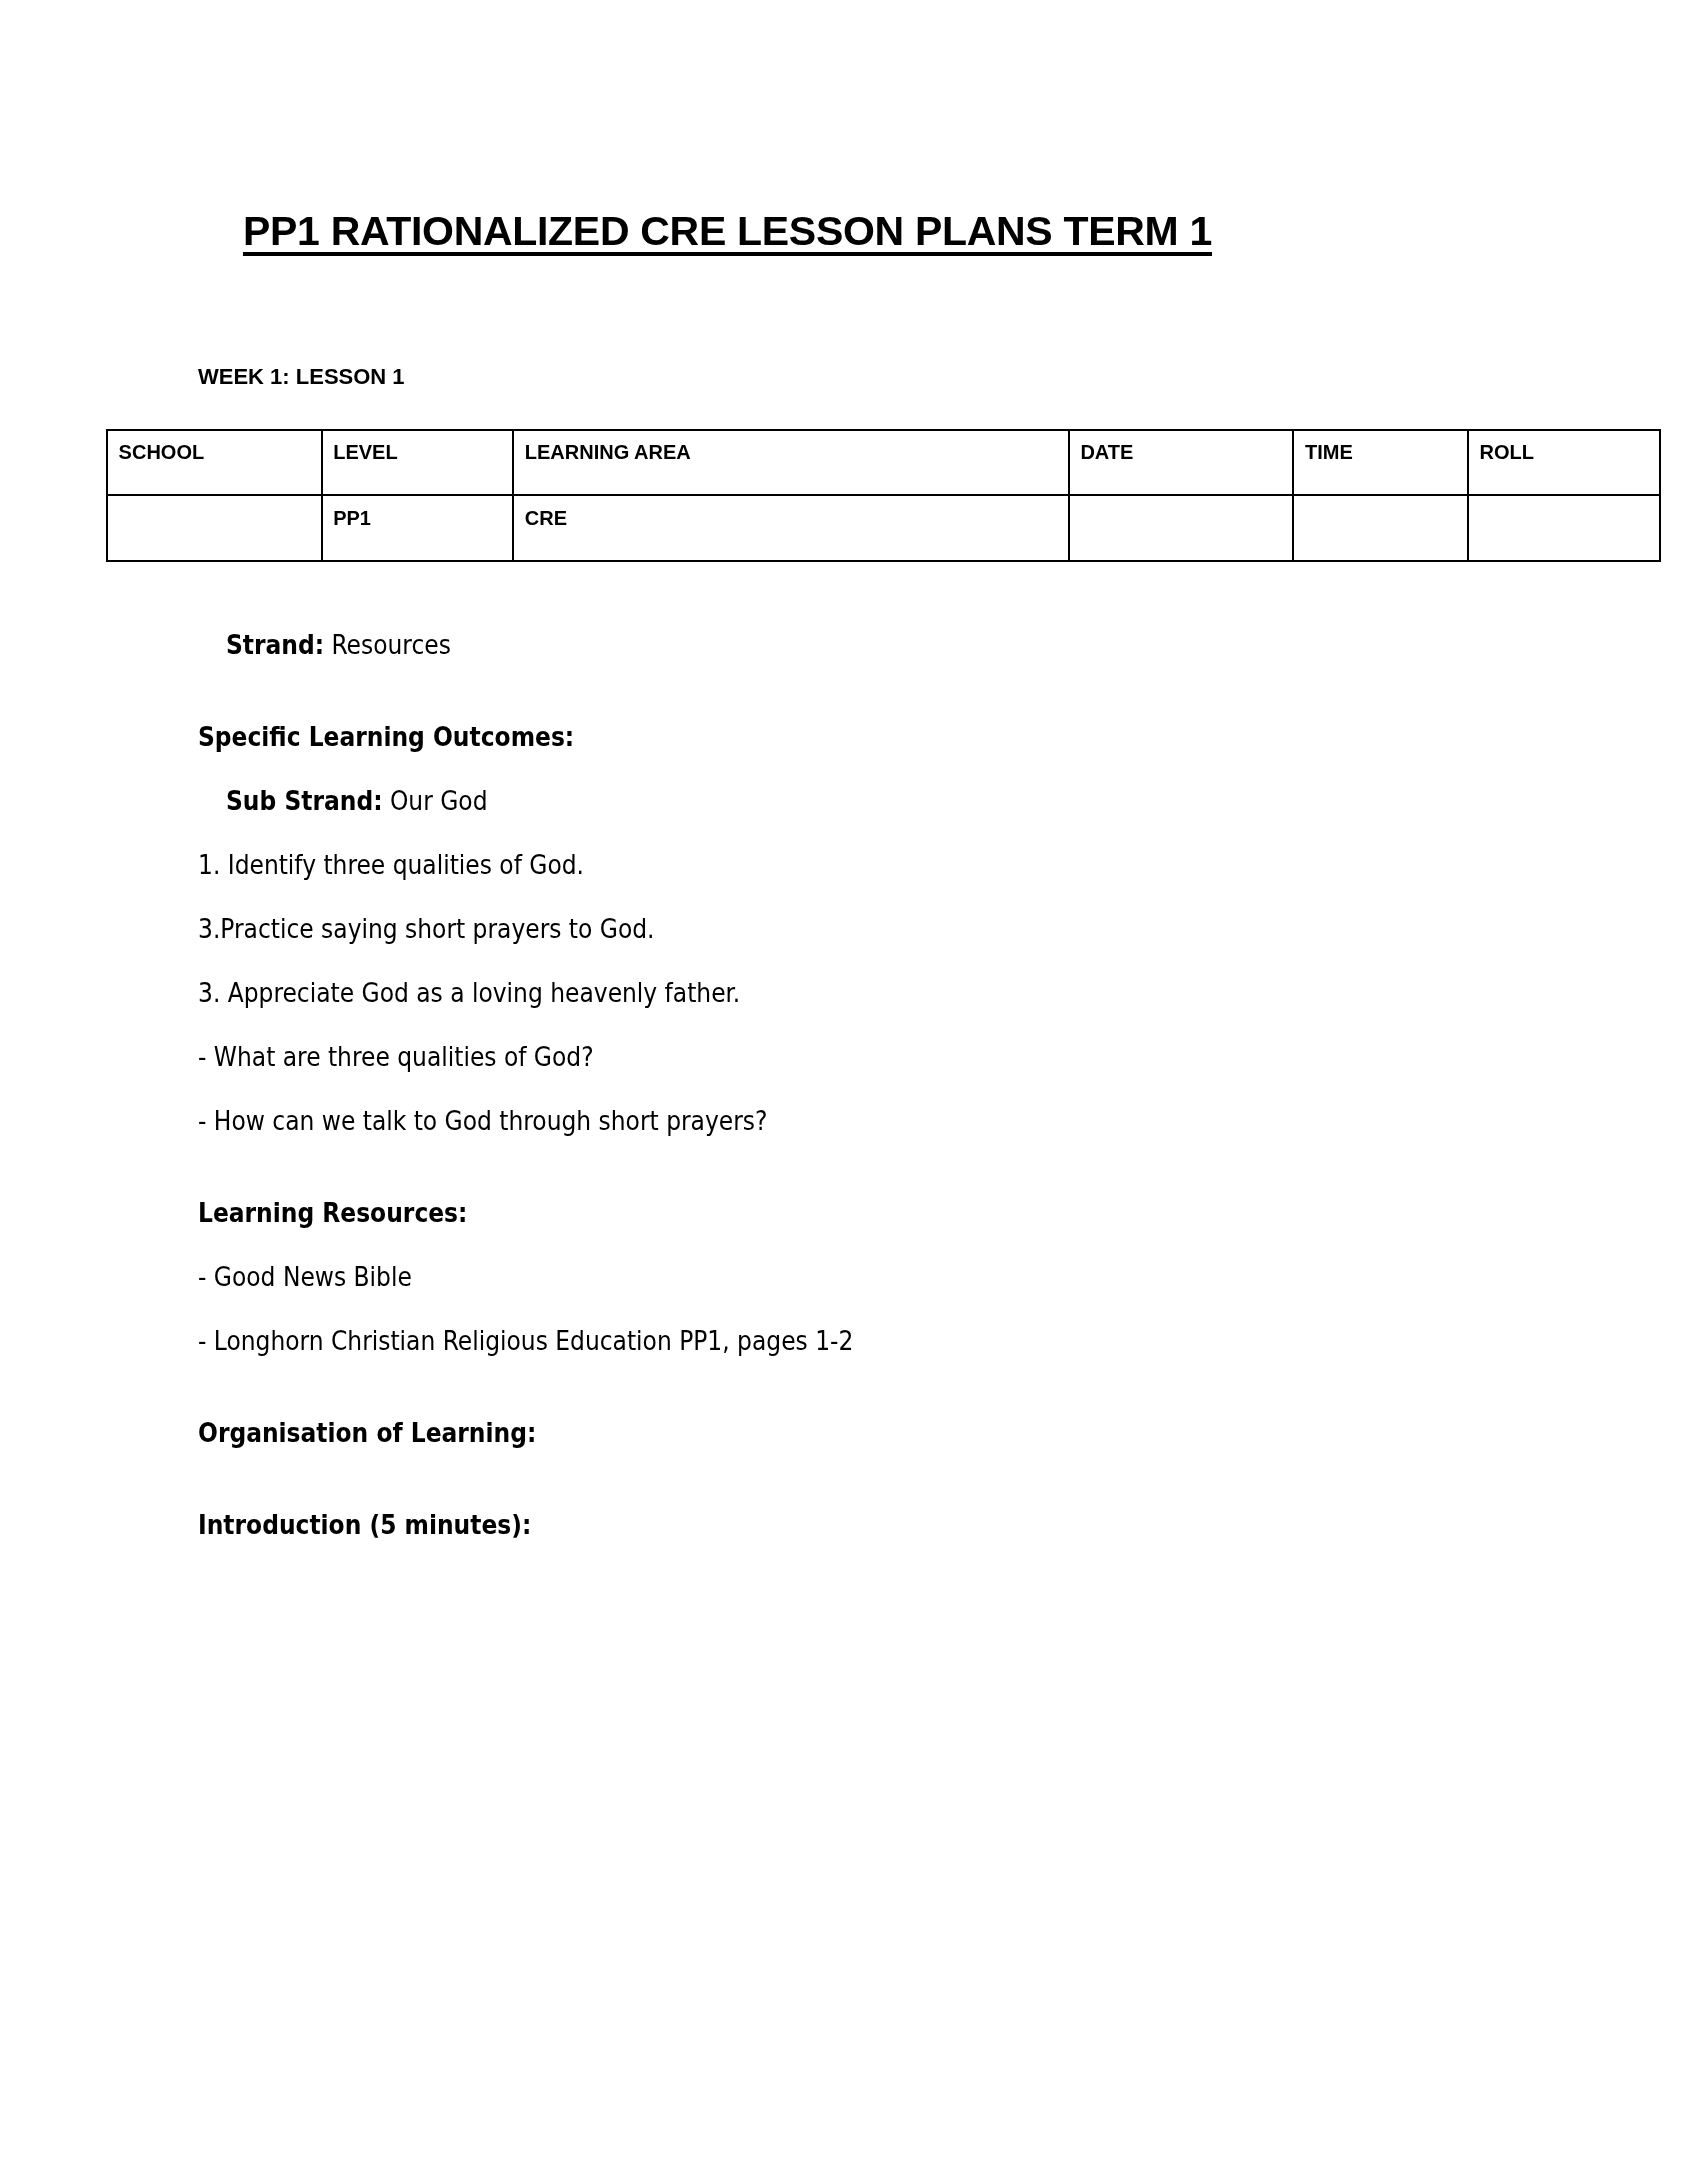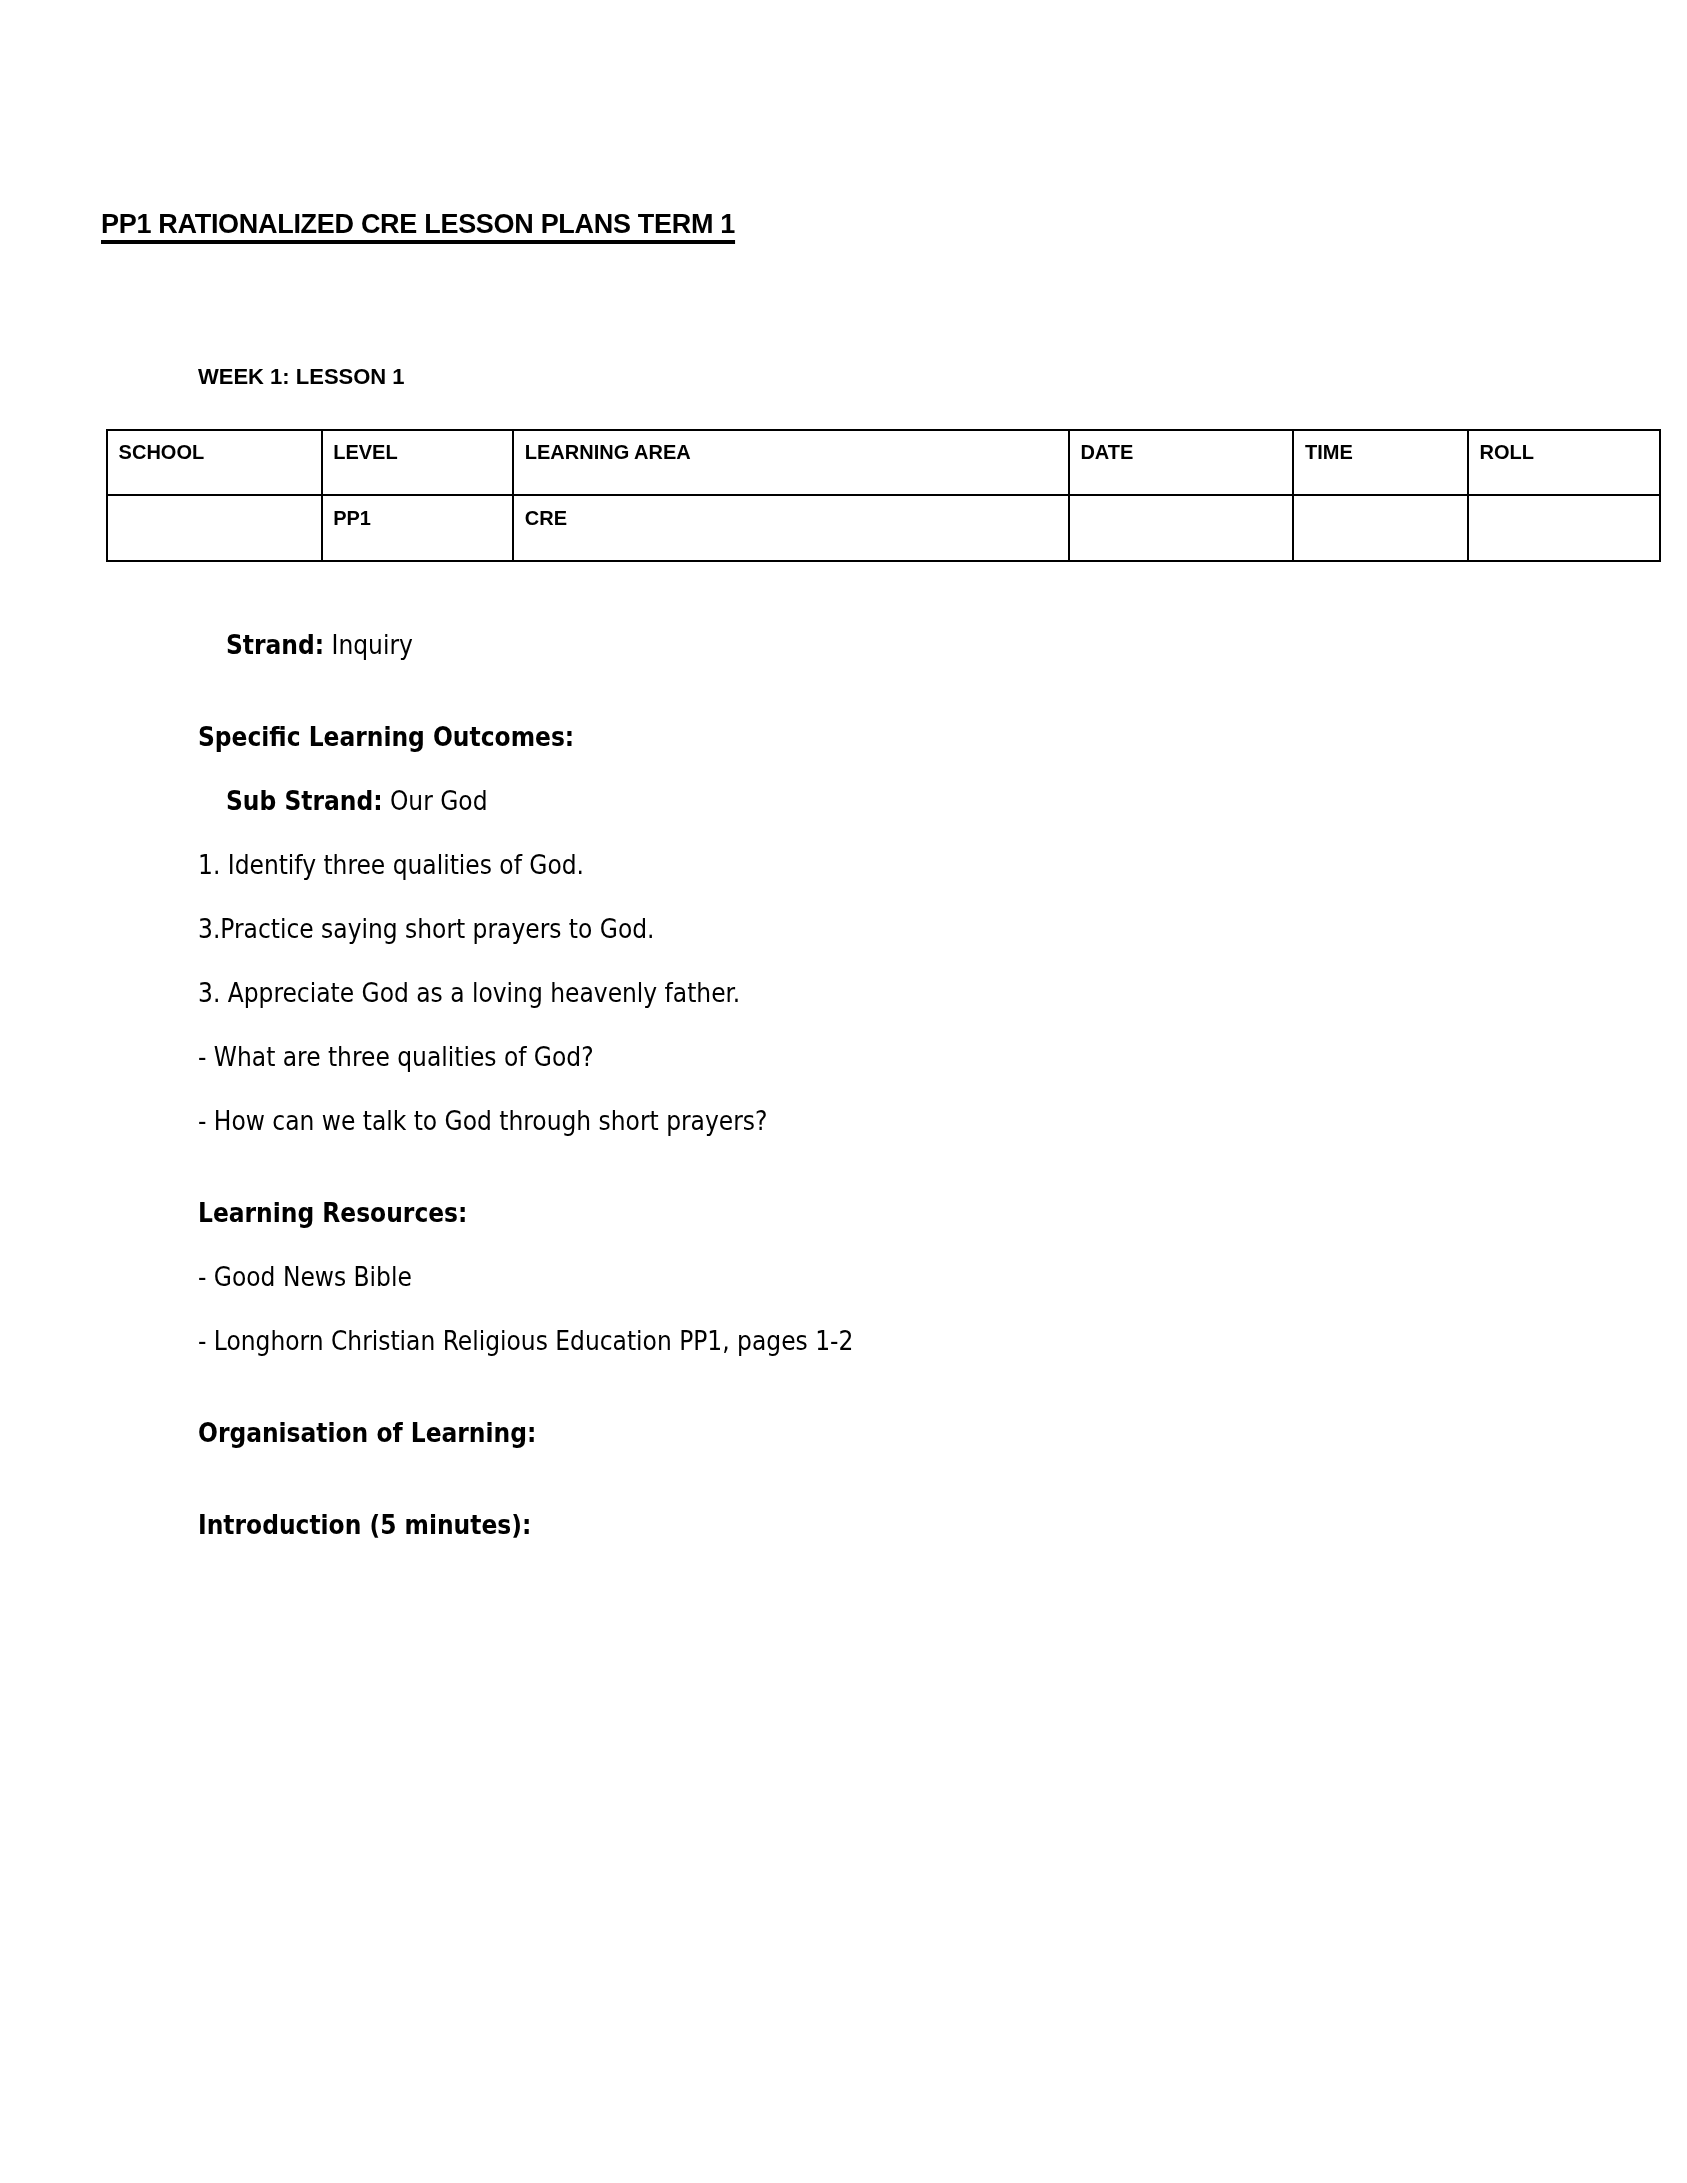--- a/index.html
+++ b/index.html
@@ -17,31 +17,31 @@
     box-sizing: border-box;
     overflow: hidden;
     font-family: "DejaVu Sans", "Liberation Sans", sans-serif;
     color: #000000;
   }
 
   
   .doc-title {
     font-family: "Liberation Sans", sans-serif;
     font-weight: bold;
-    font-size: 27px;
+    font-size: 41px;
     line-height: 1.06;
     letter-spacing: -0.3px;
-    text-align: left;
+    text-align: center;
     text-decoration: underline;
     text-decoration-thickness: 4px;
     text-underline-offset: 6.6px;
     margin: 0;
     padding: 0;
     position: absolute;
-    left: 101px;
+    left: 81px;
     top: 210px;
     width: 1293px;
     white-space: nowrap;
   }
 
   
   .week-heading {
     position: absolute;
     left: 198px;
     top: 364px;
@@ -130,21 +130,21 @@
         <td class="col-date"></td>
         <td class="col-time"></td>
         <td class="col-roll"></td>
       </tr>
     </tbody>
   </table>
 
   <div class="body-block">
 
     <p class="para">
-      <span class="lbl">Strand:</span><span class="val"> Inquiry</span>
+      <span class="lbl">Strand:</span><span class="val"> Resources</span>
     </p>
 
     <p class="para bold big-gap-before">Specific Learning Outcomes:</p>
 
     <p class="para">
       <span class="lbl">Sub Strand:</span><span class="val"> Our God</span>
     </p>
 
 
     <p class="para">1. Identify three qualities of God.</p>

